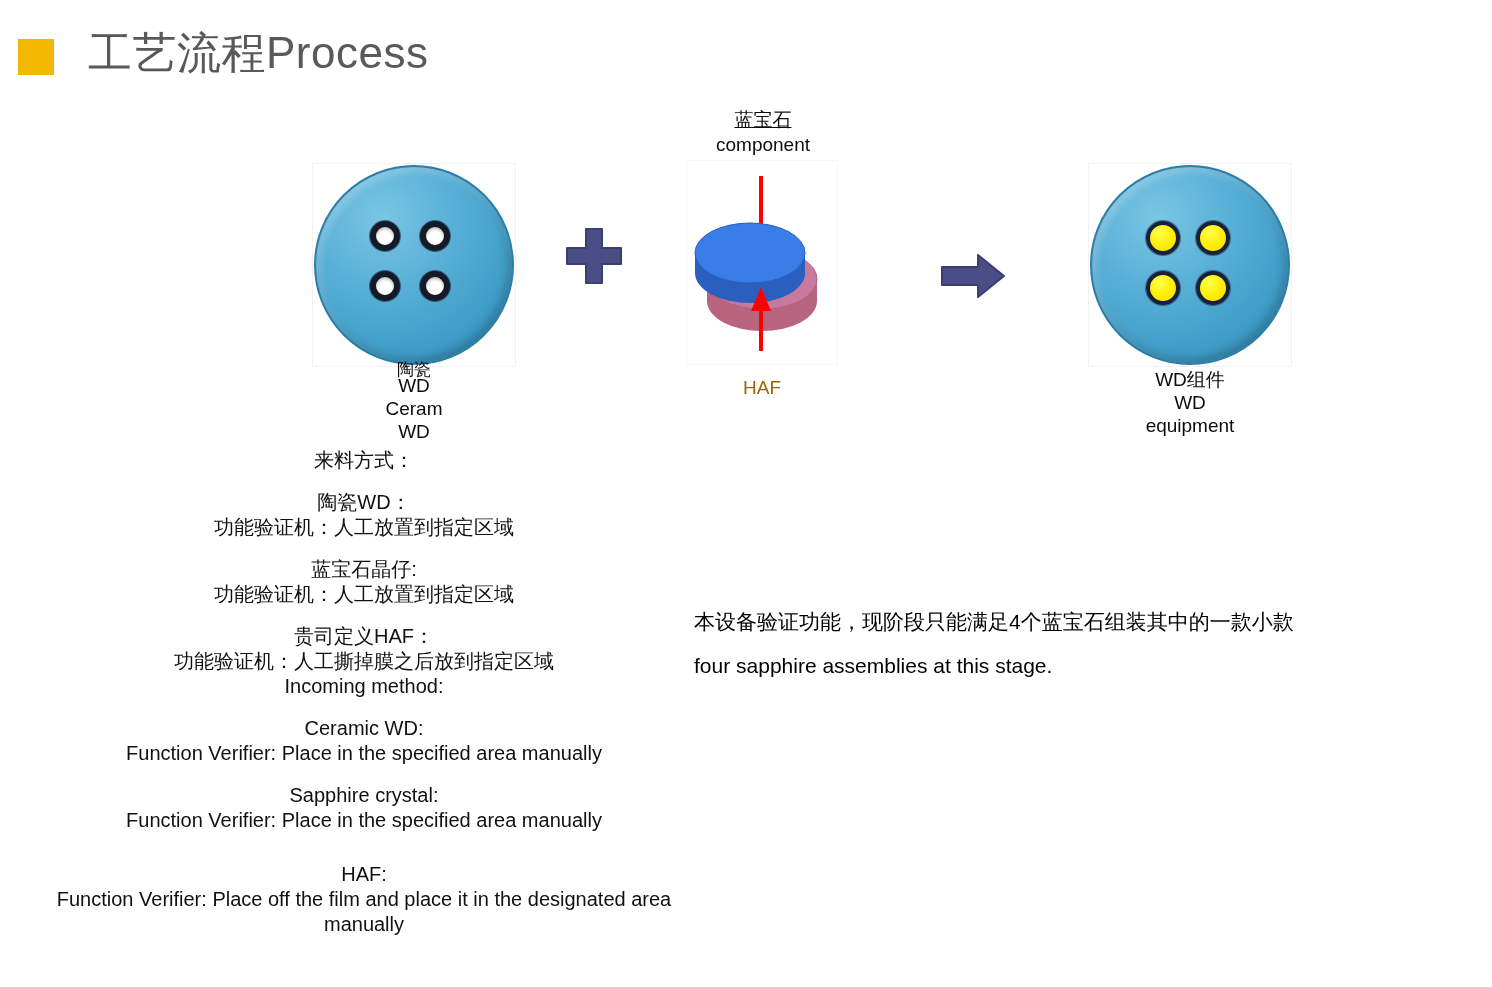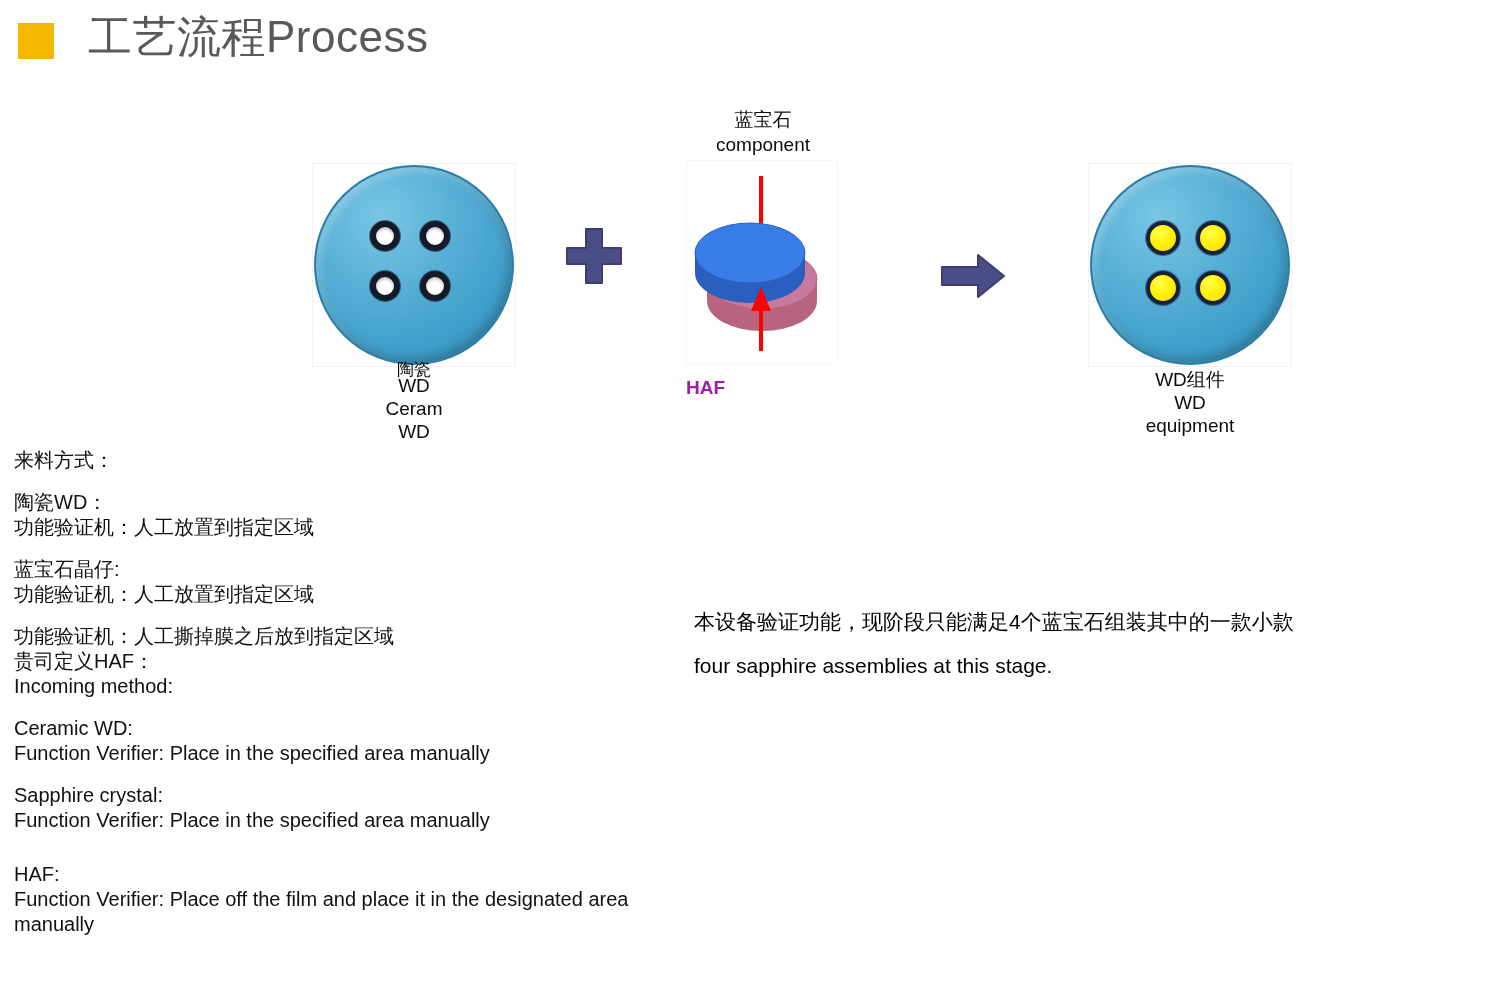--- a/index.html
+++ b/index.html
@@ -9,21 +9,21 @@
     height: 987px;
     background: #ffffff;
     font-family: "Liberation Sans", sans-serif;
     position: relative;
     overflow: hidden;
   }
 
   
   #title-bar {
     position: absolute;
-    left: 0; top: 0;
+    left: 0; top: 16px;
     width: 1492px; height: 80px;
   }
   #title-bullet {
     position: absolute;
     left: 18px; top: 23px;
     width: 36px; height: 36px;
     background: #F5B800;
   }
   #title-text {
     position: absolute;
@@ -82,44 +82,44 @@
     color: #0d0d0d;
     white-space: nowrap;
   }
 
   
   #plus-sign, #right-arrow { position: absolute; }
 
   .haf-label {
     position: absolute;
     font-size: 19px;
-    font-weight: bold;
-    color: #a21caf;
-    text-align: left;
+    font-weight: normal;
+    color: #a16207;
+    text-align: center;
     white-space: nowrap;
   }
   .sapphire-label {
     position: absolute;
     font-size: 19px;
     line-height: 24px;
     color: #0d0d0d;
     text-align: center;
     white-space: nowrap;
   }
 
   
   #left-text {
     position: absolute;
     left: 14px; top: 448px;
     width: 700px;
     font-size: 20px;
     line-height: 25px;
     color: #111111;
   }
-  #left-text .blk { margin-bottom: 17px; }
+  #left-text .blk { margin-bottom: 17px; text-align: center; }
   #left-text .ln { display: block; white-space: pre-wrap; }
 
   #red-note {
     position: absolute;
     left: 694px; top: 600px;
     width: 790px;
     font-size: 21px;
     line-height: 44px;
     color: #000000;
   }
@@ -147,21 +147,21 @@
   <div class="caption" style="left:314px; top:374px; width:200px;">WD</div>
   <div class="caption" style="left:314px; top:397px; width:200px;">Ceram</div>
   <div class="caption" style="left:314px; top:420px; width:200px;">WD</div>
 
   <div id="plus-sign" style="left:563px; top:225px; width:62px; height:62px;">
     <svg width="62" height="62" viewBox="0 0 62 62" aria-hidden="true">
       <polygon points="23,4 39,4 39,23 58,23 58,39 39,39 39,58 23,58 23,39 4,39 4,23 23,23" fill="#4A4E87" stroke="#3a3e70" stroke-width="2" stroke-linejoin="round"></polygon>
     </svg>
   </div>
 
-  <div class="sapphire-label" style="left:683px; top:108px; width:160px;">蓝宝石</div>
+  <div class="sapphire-label" style="left:683px; top:108px; width:160px;text-decoration:underline;">蓝宝石</div>
   <div class="sapphire-label" style="left:683px; top:133px; width:160px;">component</div>
 
   <div class="img-frame" style="left:686px; top:160px; width:152px; height:205px; border-color:#f7f7f7;">
     <svg width="150" height="203" viewBox="0 0 150 203" aria-hidden="true" style="position:absolute; left:0; top:0;">
 
       <line x1="74" y1="15" x2="74" y2="80" stroke="#FF0000" stroke-width="4"></line>
       <polygon points="74,96 64,72 84,72" fill="#FF0000"></polygon>
 
       <path d="M 20 140 A 55 30 0 0 0 130 140 L 130 118 L 20 118 Z" fill="#b8647f"></path>
       <ellipse cx="75" cy="118" rx="55" ry="30" fill="#C87A9E" stroke="#b8647f" stroke-width="1"></ellipse>
@@ -204,22 +204,22 @@
     <span class="ln">陶瓷WD：</span>
     <span class="ln">功能验证机：人工放置到指定区域</span>
   </div>
 
   <div class="blk">
     <span class="ln">蓝宝石晶仔:</span>
     <span class="ln">功能验证机：人工放置到指定区域</span>
   </div>
 
   <div class="blk" style="margin-bottom:0;">
+    <span class="ln">贵司定义HAF：</span>
     <span class="ln">功能验证机：人工撕掉膜之后放到指定区域</span>
-    <span class="ln">贵司定义HAF：</span>
   </div>
 
   <div class="blk">
     <span class="ln">Incoming method:</span>
   </div>
 
   <div class="blk">
     <span class="ln">Ceramic WD:</span>
     <span class="ln">Function Verifier: Place in the specified area manually</span>
   </div>

